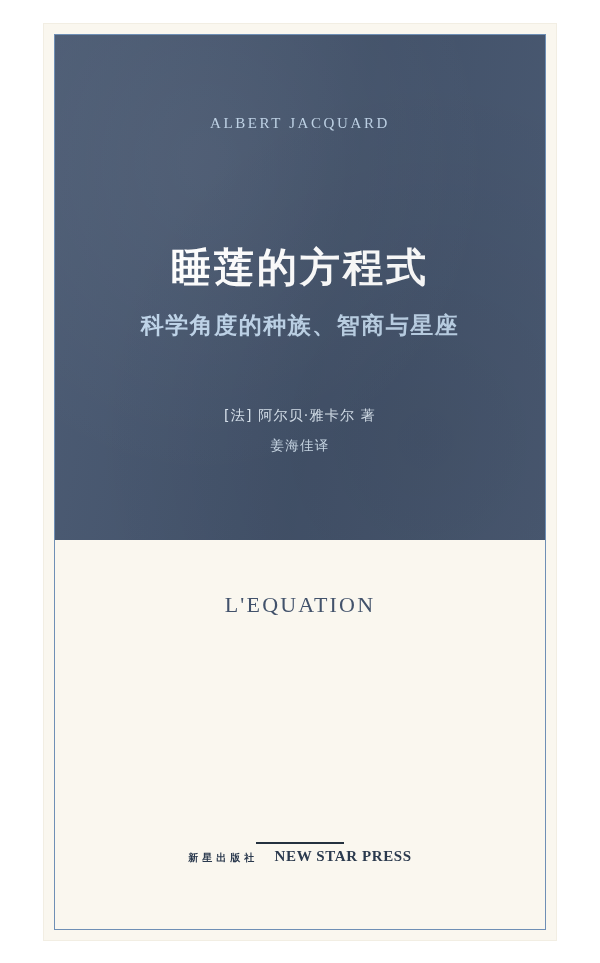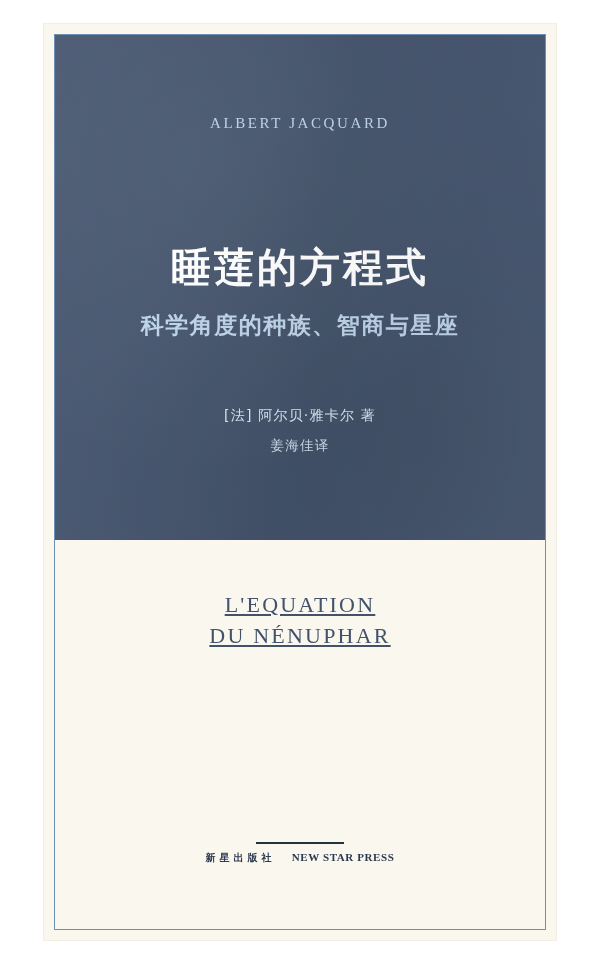--- a/index.html
+++ b/index.html
@@ -132,21 +132,20 @@
     position: absolute;
     left: 0;
     right: 0;
     top: 565px;
     text-align: center;
     color: #42526b;
     font-family: "Liberation Serif", serif;
     font-size: 22px;
     letter-spacing: 2.2px;
     line-height: 31px;
-    text-decoration: underline;
   }
 
   
   .publisher {
     position: absolute;
     left: 0;
     right: 0;
     bottom: 75px;
     text-align: center;
     color: #2b3a4e;
@@ -155,21 +154,21 @@
     white-space: nowrap;
   }
   .publisher .pub-cn {
     font-family: "DejaVu Sans", sans-serif;
     font-size: 10px;
     letter-spacing: 4px;
     font-weight: bold;
   }
   .publisher .pub-en {
     font-family: "Liberation Serif", serif;
-    font-size: 11px;
+    font-size: 15px;
     letter-spacing: 0.6px;
     margin-left: 12px;
     font-weight: bold;
   }
   
   .pub-rule {
     position: absolute;
     left: 50%;
     transform: translateX(-50%);
     bottom: 96px;
@@ -194,21 +193,20 @@
       <div class="subtitle-cn">科学角度的种族、智商与星座</div>
 
       <div class="credits">
         <div class="author">[法] 阿尔贝·雅卡尔 著</div>
         <div class="translator">姜海佳译</div>
       </div>
     </div>
 
     <div class="title-fr">
       <div>L'EQUATION</div>
-      <div>DU NÉNUPHAR</div>
     </div>
 
     <div class="pub-rule"></div>
     <div class="publisher">
       <span class="pub-cn">新星出版社</span>
       <span class="pub-en">NEW STAR PRESS</span>
     </div>
 
   </div>
 </div>

